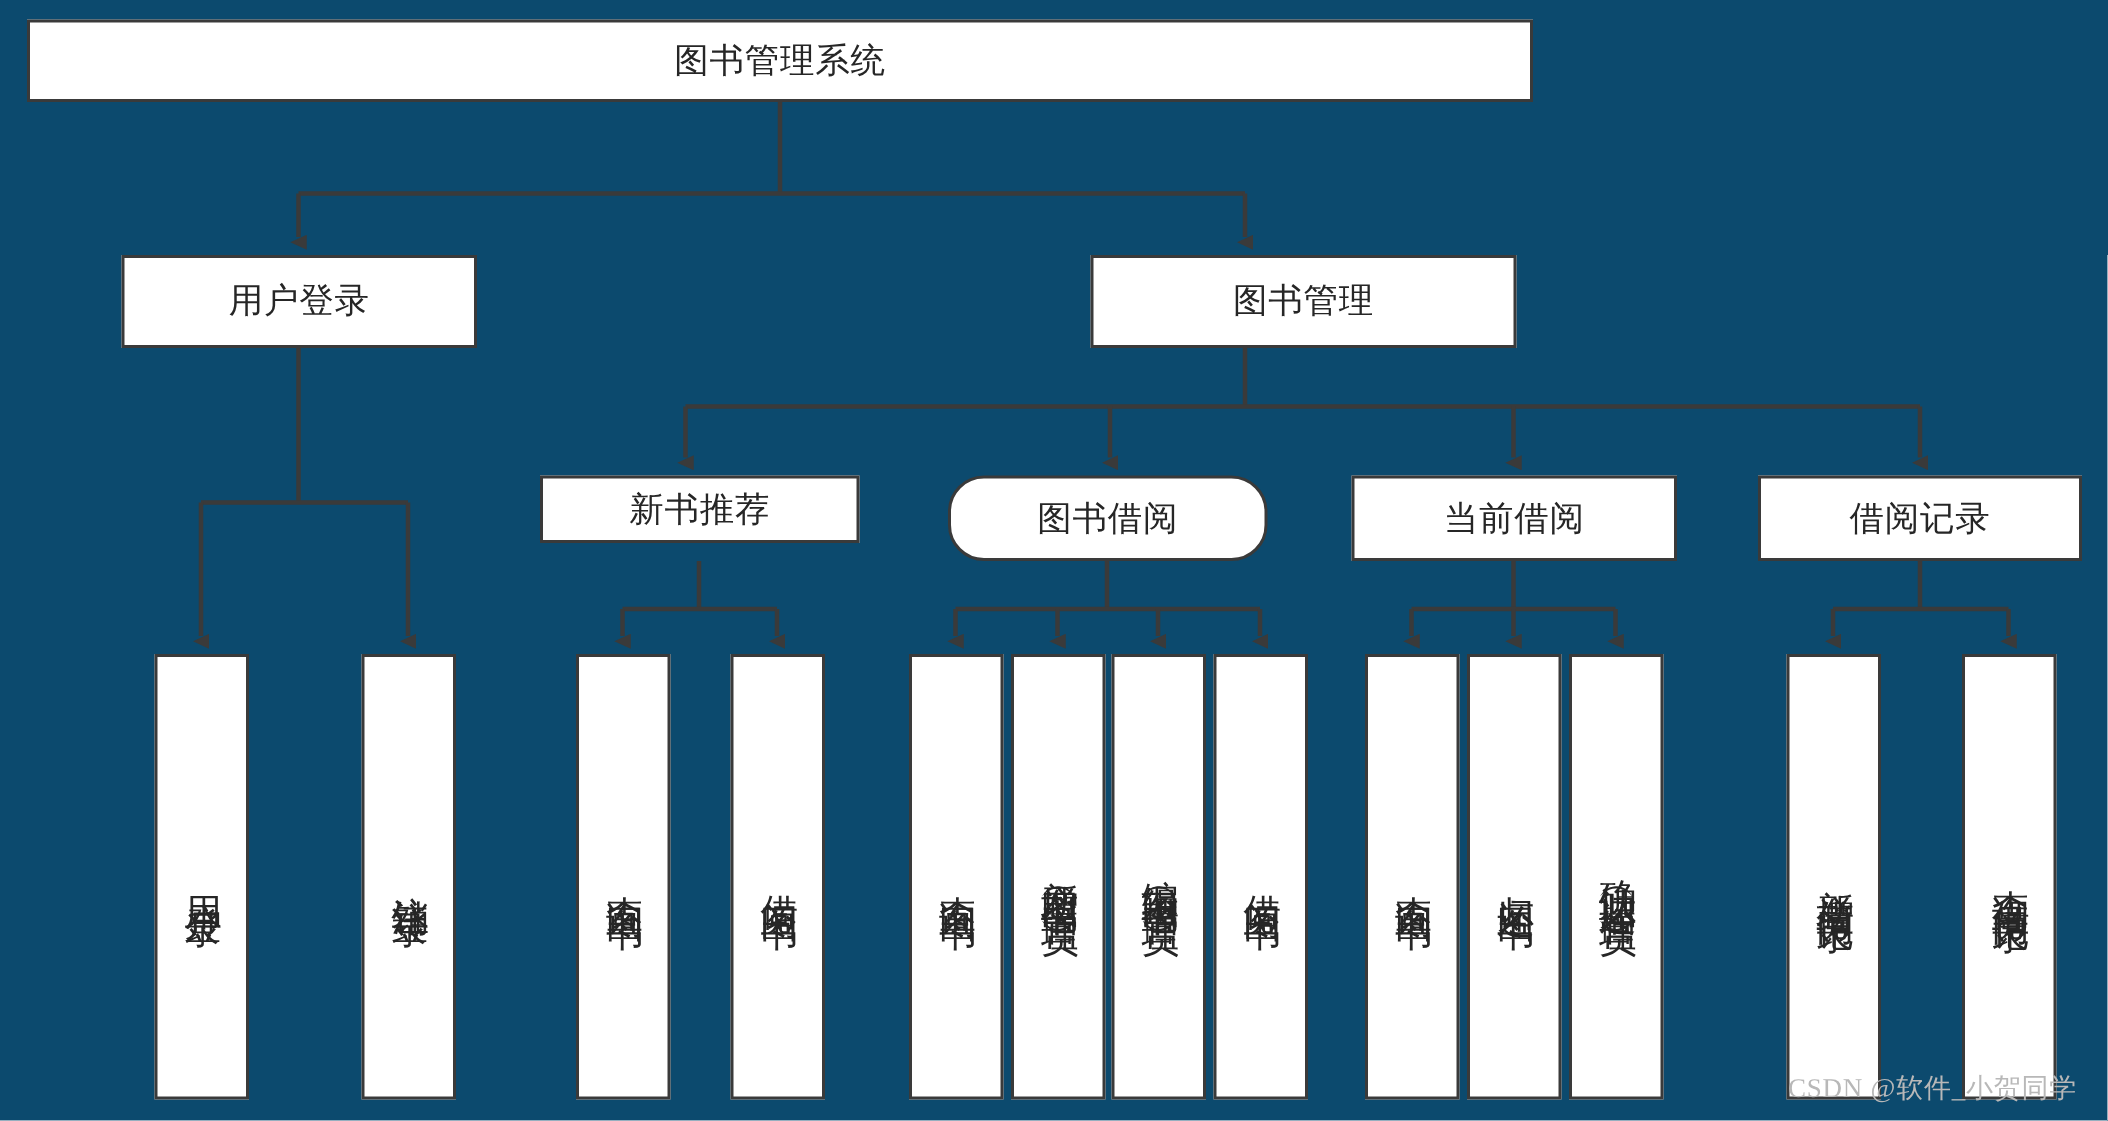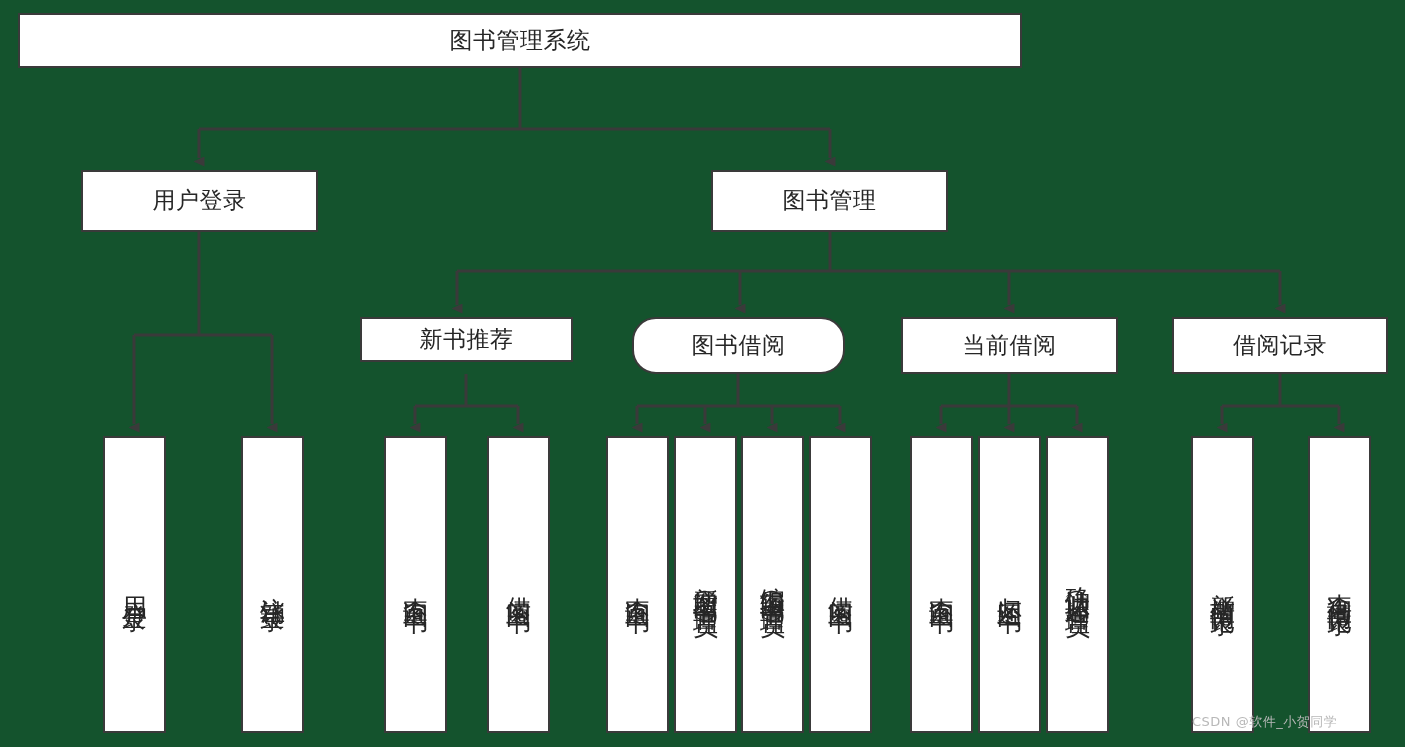--- a/index.html
+++ b/index.html
@@ -7,22 +7,23 @@
     padding: 0;
     background: #ffffff;
   }
   body {
     font-family: "DejaVu Sans", "Liberation Sans", sans-serif;
   }
   #canvas {
     position: relative;
     width: 1405px;
     height: 747px;
-    background: #14532d;
+    background: #0c4a6e;
     overflow: hidden;
+    font-family: Liberation Serif, serif;
   }
   #wires {
     position: absolute;
     left: 0;
     top: 0;
     width: 1405px;
     height: 747px;
   }
   .node {
     position: absolute;
@@ -54,21 +55,21 @@
   .node.vert .node-label {
     writing-mode: vertical-rl;
     text-orientation: upright;
     font-size: 25px;
     line-height: 1.0;
     letter-spacing: 4px;
     text-align: center;
   }
   .watermark {
     position: absolute;
-    font-size: 13px;
+    font-size: 18px;
     color: #b8b8b8;
     white-space: nowrap;
     letter-spacing: 0.5px;
   }
 </style>
 </head>
 <body>
 
 <div id="canvas">
 
@@ -122,21 +123,21 @@
     </g>
   </svg>
 
   <div class="node root horiz" style="left:18px; top:13px; width:1004px; height:55px;">
     <span class="node-label">图书管理系统</span>
   </div>
 
   <div class="node horiz" style="left:81px; top:170px; width:237px; height:62px;">
     <span class="node-label">用户登录</span>
   </div>
-  <div class="node horiz" style="left:711px; top:170px; width:237px; height:62px;">
+  <div class="node horiz" style="left:727px; top:170px; width:284px; height:62px;">
     <span class="node-label">图书管理</span>
   </div>
 
   <div class="node horiz" style="left:360px; top:317px; width:213px; height:45px;">
     <span class="node-label">新书推荐</span>
   </div>
   <div class="node horiz" style="left:632px; top:317px; width:213px; height:57px;border-radius:24px;">
     <span class="node-label">图书借阅</span>
   </div>
   <div class="node horiz" style="left:901px; top:317px; width:217px; height:57px;">

